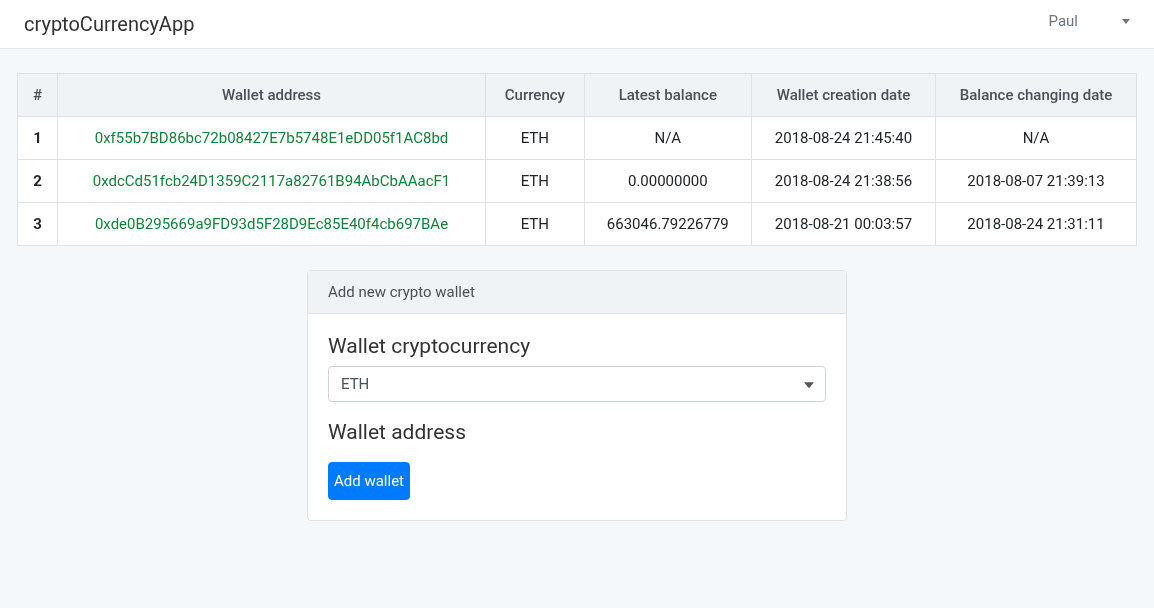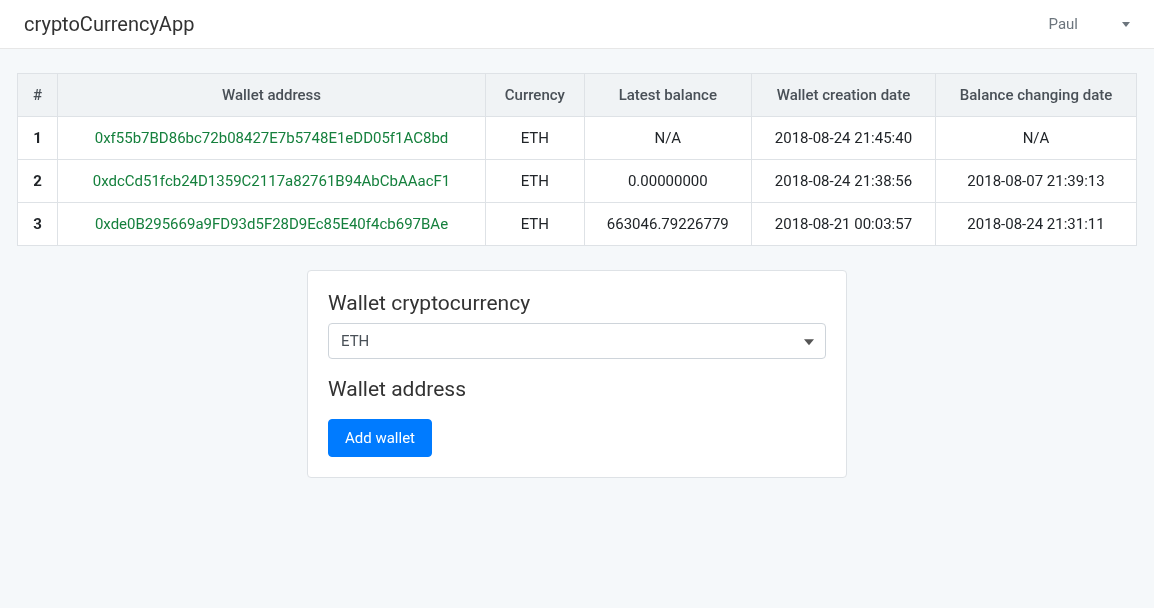--- a/index.html
+++ b/index.html
@@ -5,21 +5,21 @@
     * { box-sizing: border-box; margin: 0; padding: 0; }
     body {
       font-family: -apple-system, BlinkMacSystemFont, "Segoe UI", Roboto, "Helvetica Neue", Arial, sans-serif;
       font-size: 16px;
       color: #212529;
       background: #fff;
     }
     .navbar {
       display: flex;
       justify-content: space-between;
-      align-items: center;
+      align-items: flex-start;
       padding: 12px 24px;
       border-bottom: 1px solid #e7e7e7;
       background: #fff;
     }
     .navbar-brand {
       font-size: 20px;
       color: #333;
       text-decoration: none;
       font-weight: 400;
     }
@@ -124,21 +124,21 @@
       border-top: 6px solid #555;
       pointer-events: none;
     }
     .form-control::placeholder { color: #6c757d; }
     .btn-primary {
       display: inline-block;
       background: #007bff;
       color: #fff;
       border: 1px solid #007bff;
       border-radius: 4px;
-      padding: 9px 16px;
+      padding: 9px 5px;
       font-size: 15px;
       cursor: pointer;
       font-family: inherit;
     }
   </style>
 </head>
 <body>
 
 <nav class="navbar">
   <a href="#" class="navbar-brand">cryptoCurrencyApp</a>
@@ -190,20 +190,21 @@
           </td>
           <td>ETH</td>
           <td>663046.79226779</td>
           <td>2018-08-21 00:03:57</td>
           <td>2018-08-24 21:31:11</td>
         </tr>
       </tbody>
     </table>
 
     <div class="card">
+      <div class="card-header">Add new crypto wallet</div>
       <div class="card-body">
 
         <div class="form-group">
           <label class="form-label">Wallet cryptocurrency</label>
           <div class="select-wrap">
             <select class="form-select">
               <option>ETH</option>
             </select>
             <span class="select-caret"></span>
           </div>

